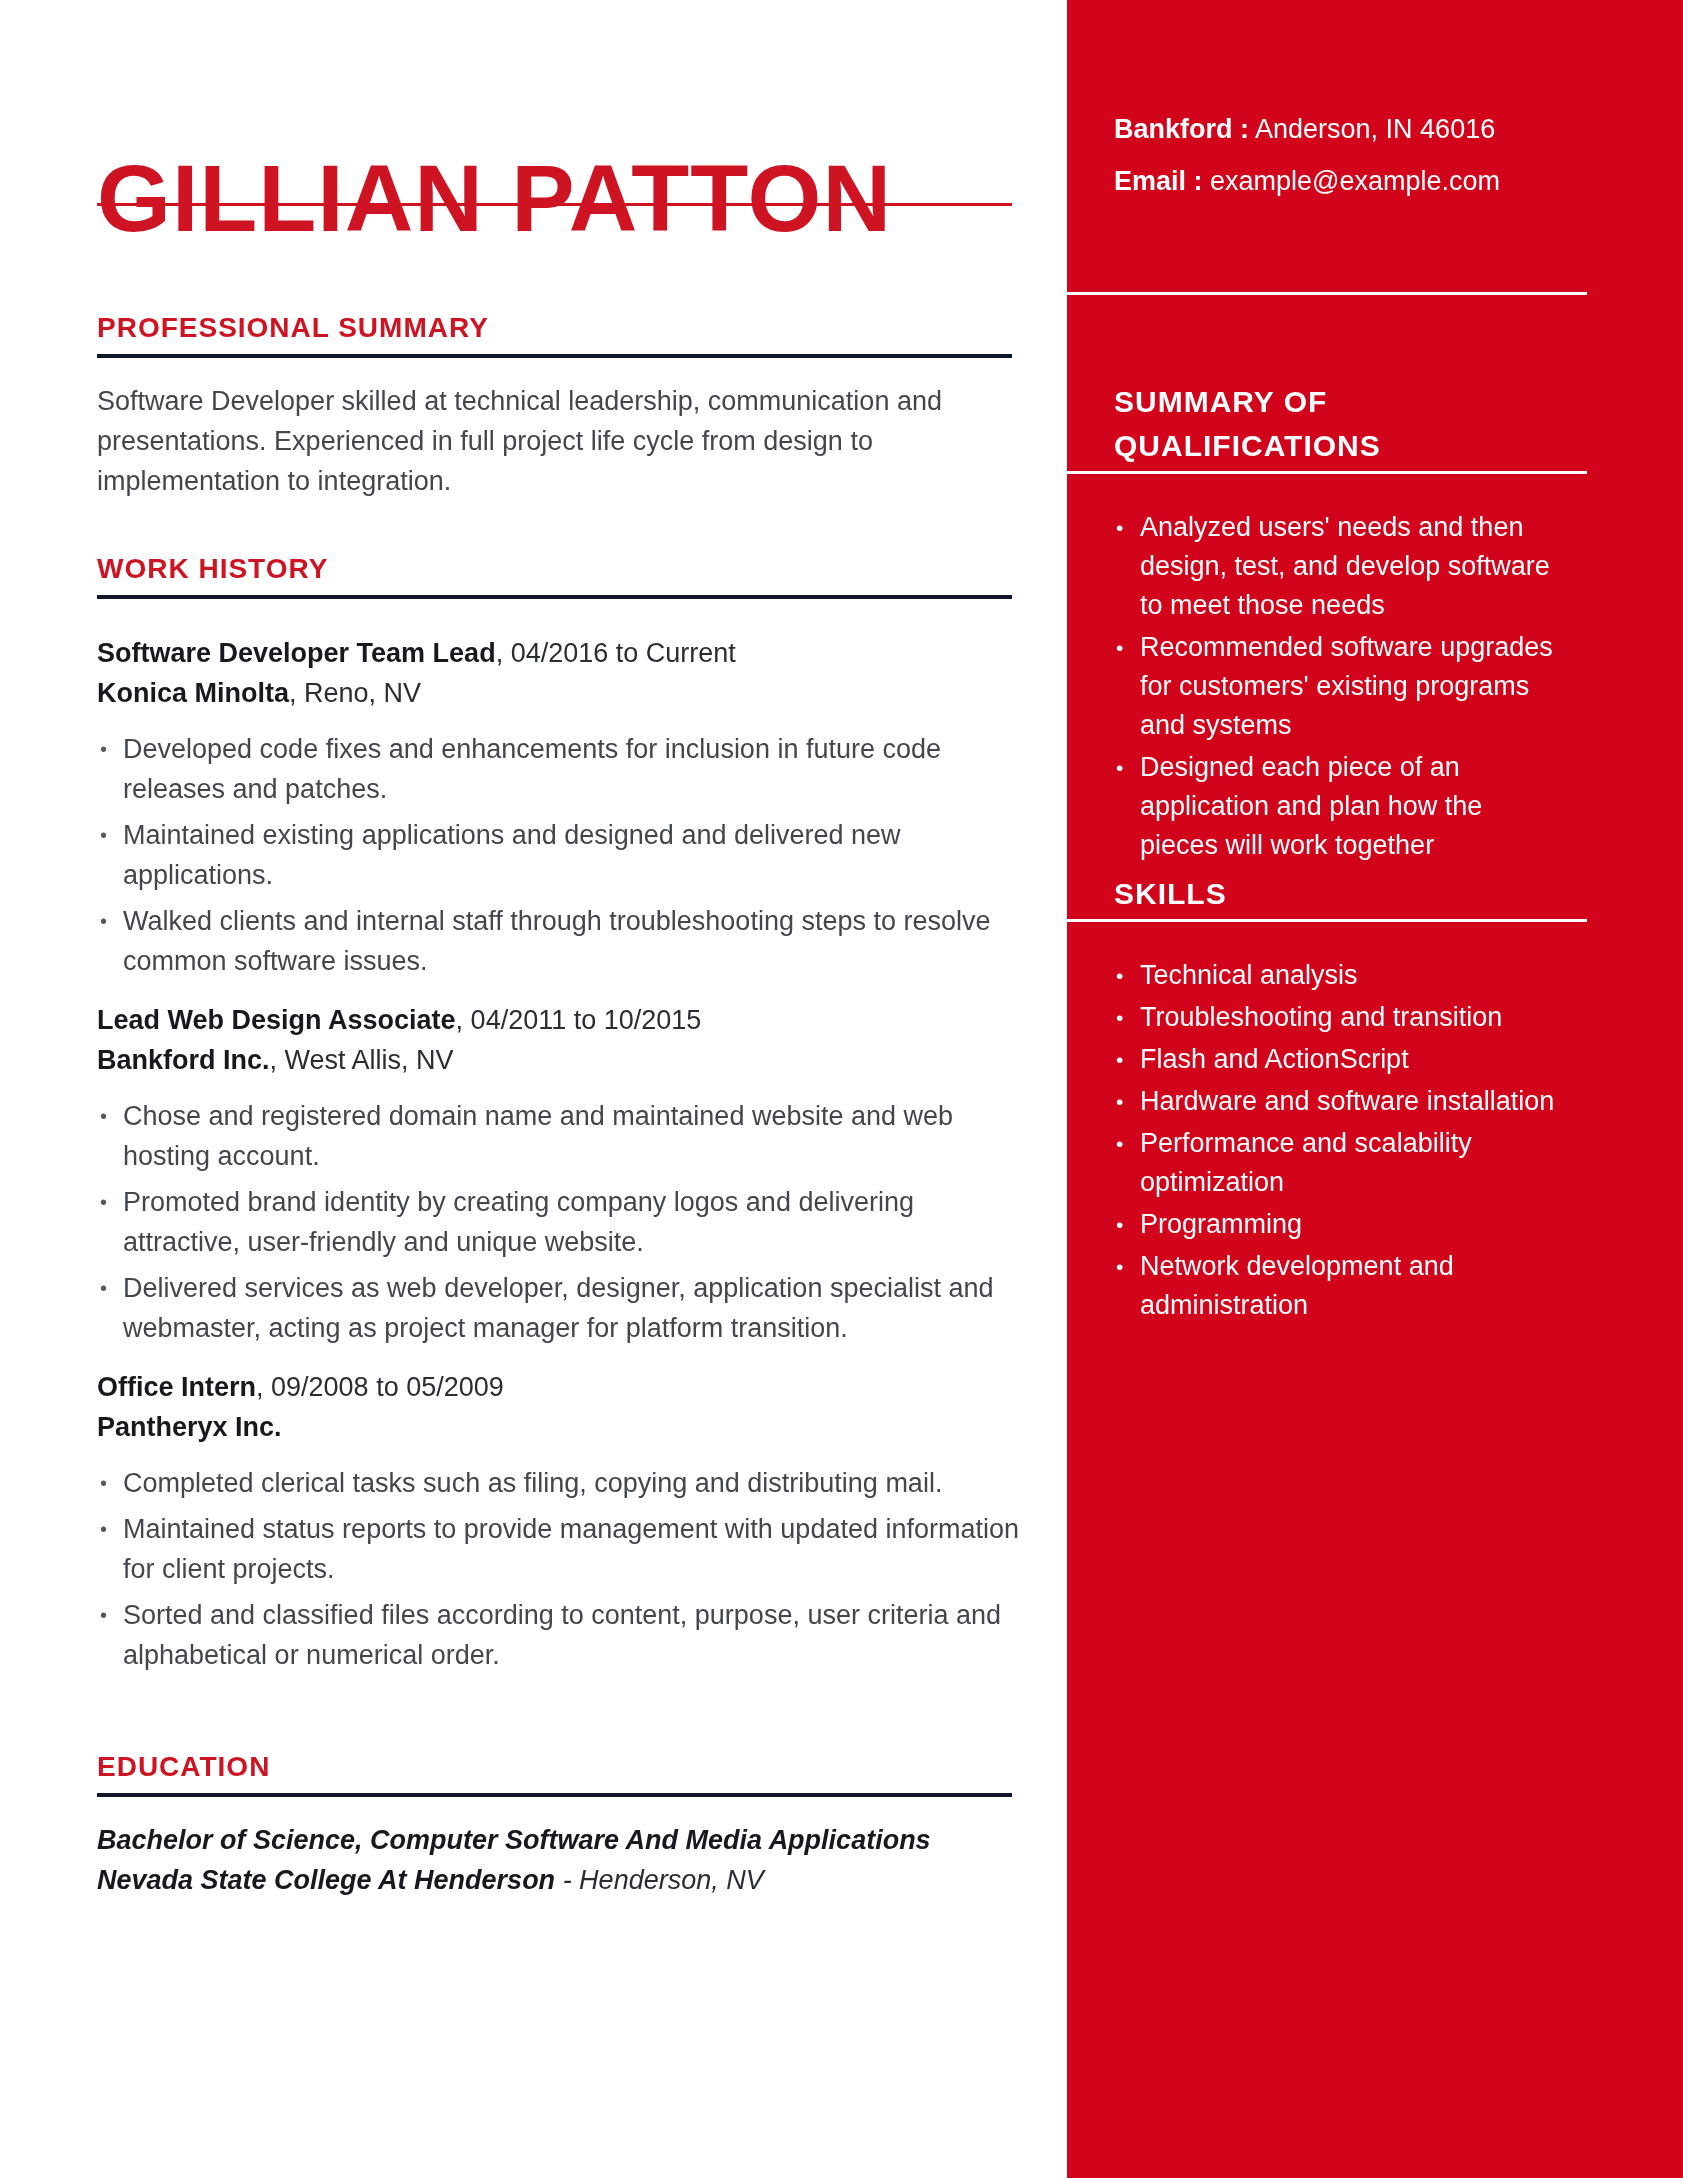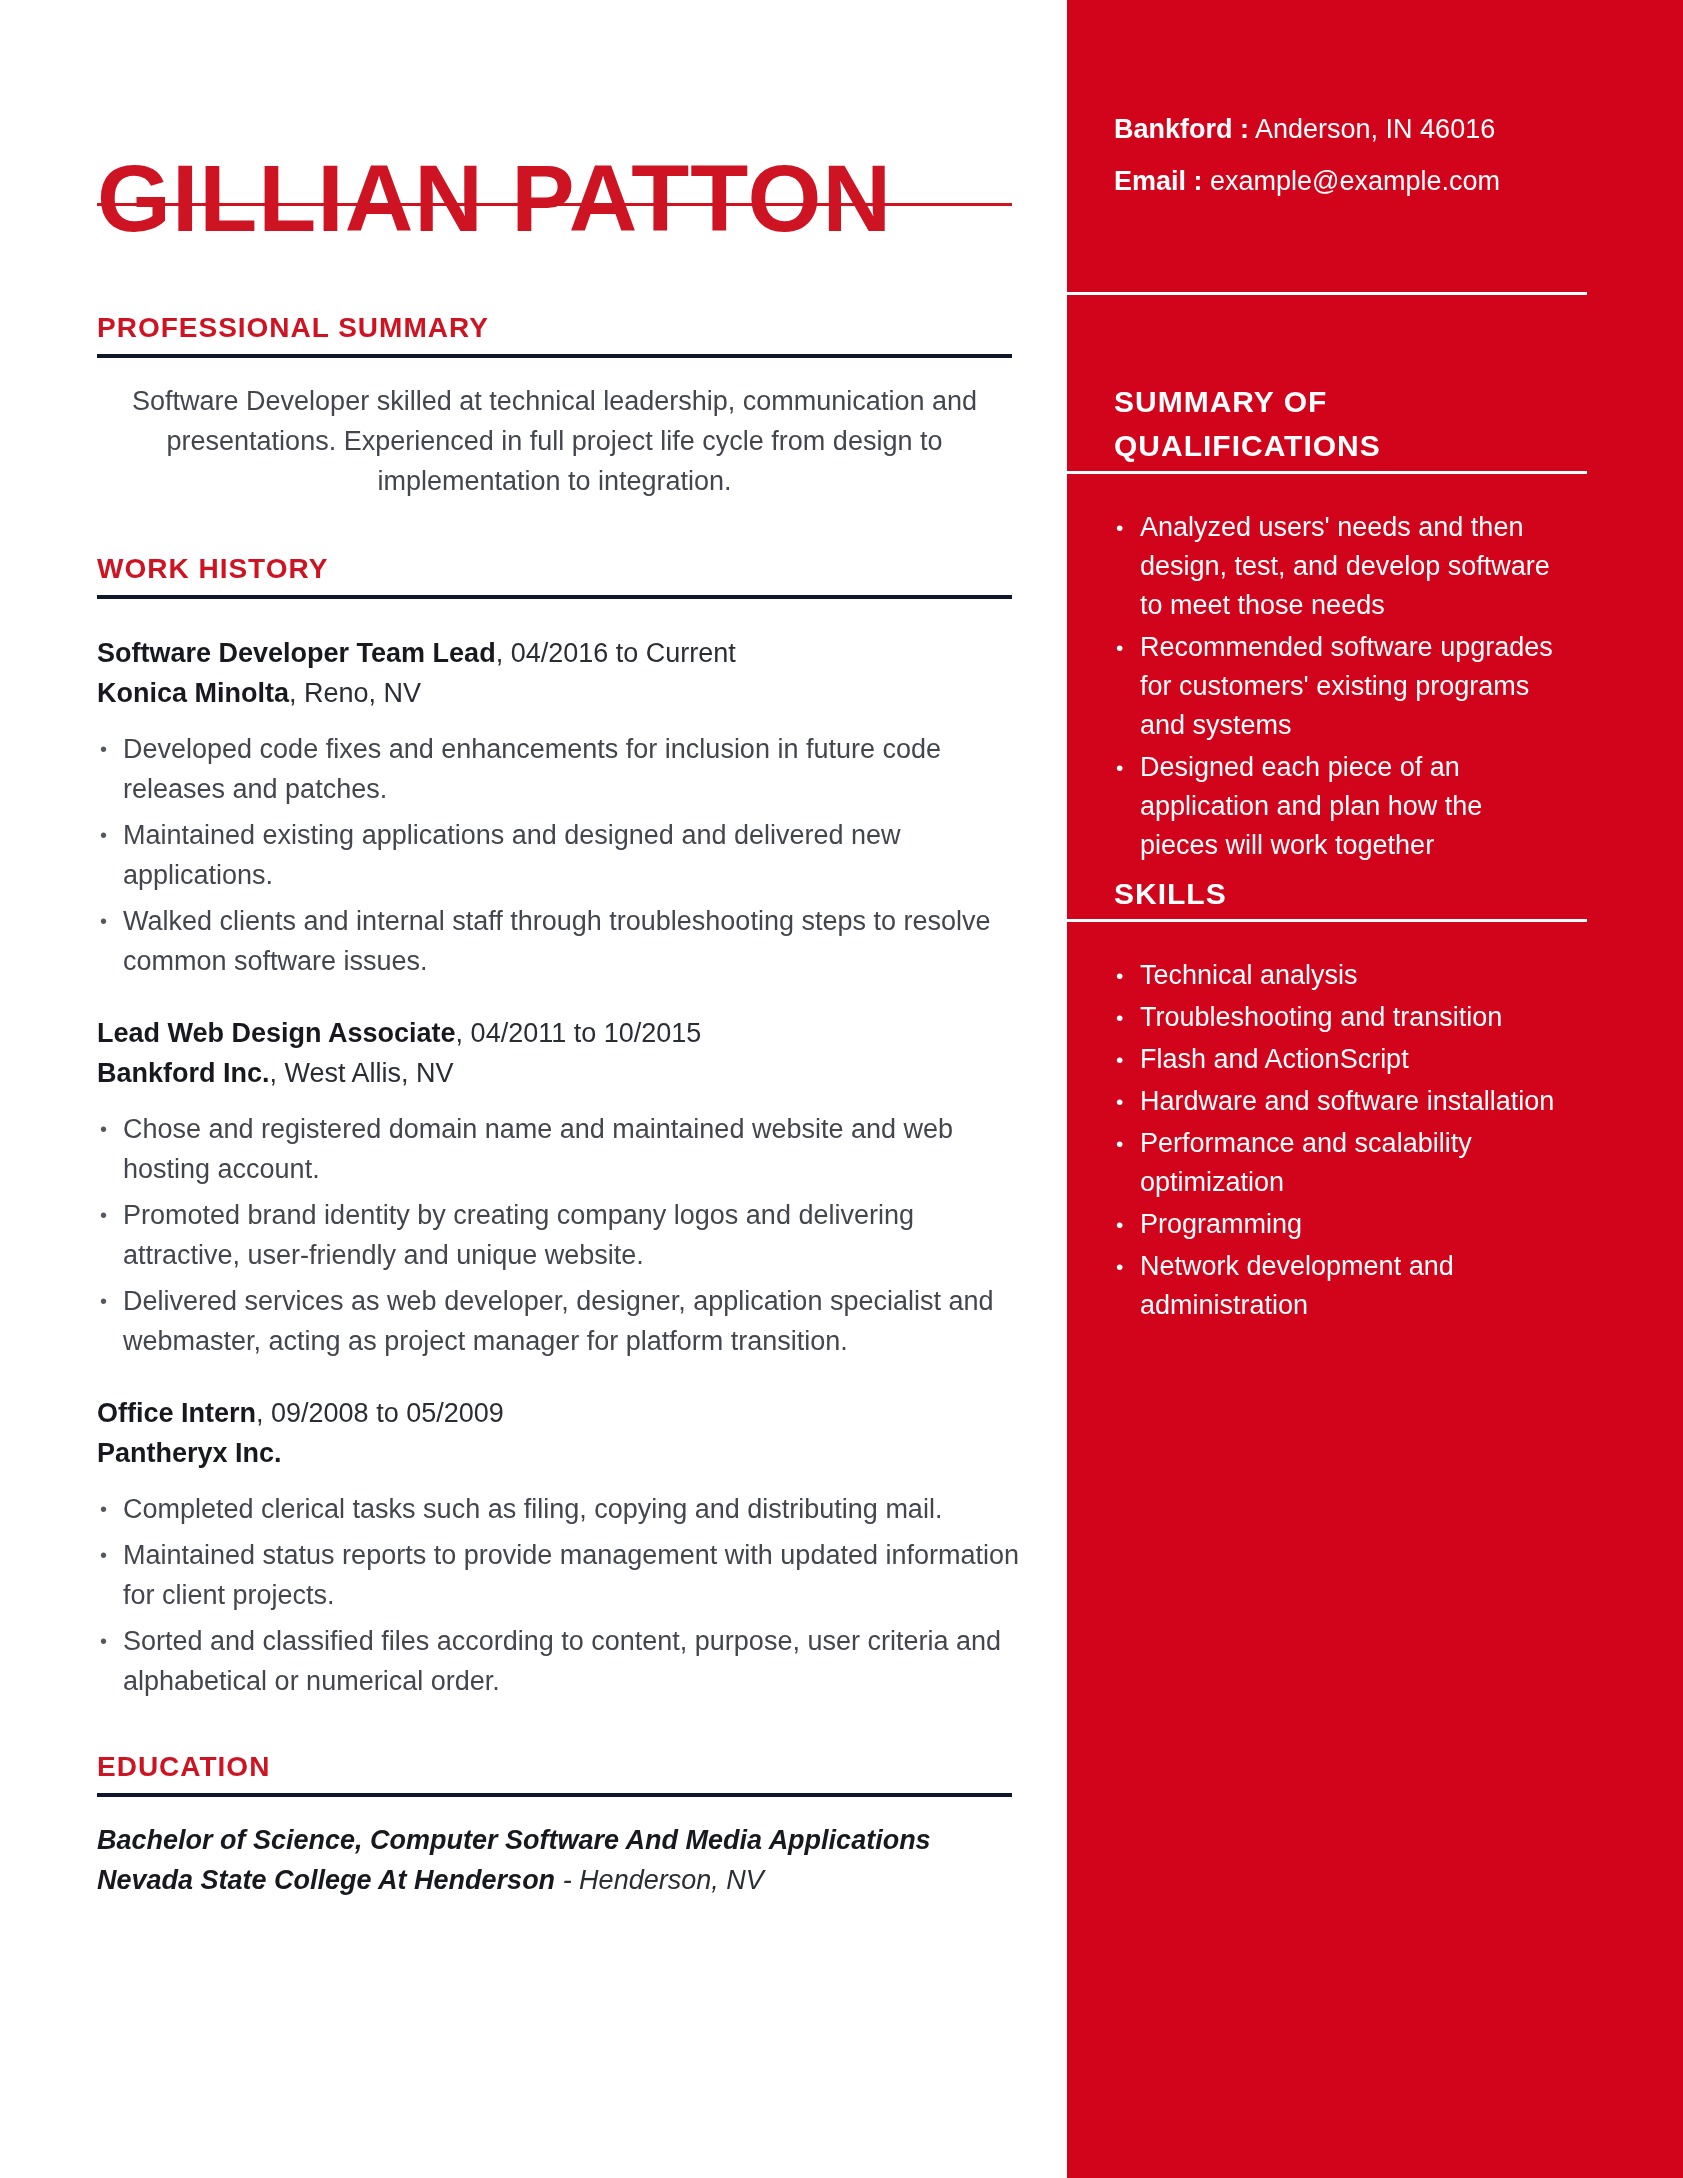--- a/index.html
+++ b/index.html
@@ -49,22 +49,22 @@
   }
   .sec{position:absolute;left:97px;width:915px;}
   .sec.summary{top:289px;}
   .sec.work{top:530px;}
   .sec.education{top:1728px;}
   .sec-heading{
     font-size:28px;line-height:32px;font-weight:bold;letter-spacing:1px;
     color:#CE1423;border-bottom:4px solid #0f172a;padding-bottom:10px;
   }
   .body-text{font-size:27px;line-height:40px;color:#43464D;}
-  .p-summary{margin-top:22px;width:915px;text-align:center;}
-  .job{margin-top:32px;}
+  .p-summary{margin-top:22px;width:915px;}
+  .job{margin-top:19px;}
   .job:first-of-type{margin-top:34px;}
   .job-line{font-size:27px;line-height:40px;color:#2A2D33;}
   .bold-dark{font-weight:bold;color:#17191E;}
   .bullets{
     margin:16px 0 0 0;padding:0;list-style:none;width:941px;
     font-size:27px;line-height:40px;color:#43464D;
   }
   .bullets li{position:relative;padding-left:26px;margin-bottom:6px;}
   .bullets li::before{
     content:"\2022";position:absolute;left:3px;top:0;

